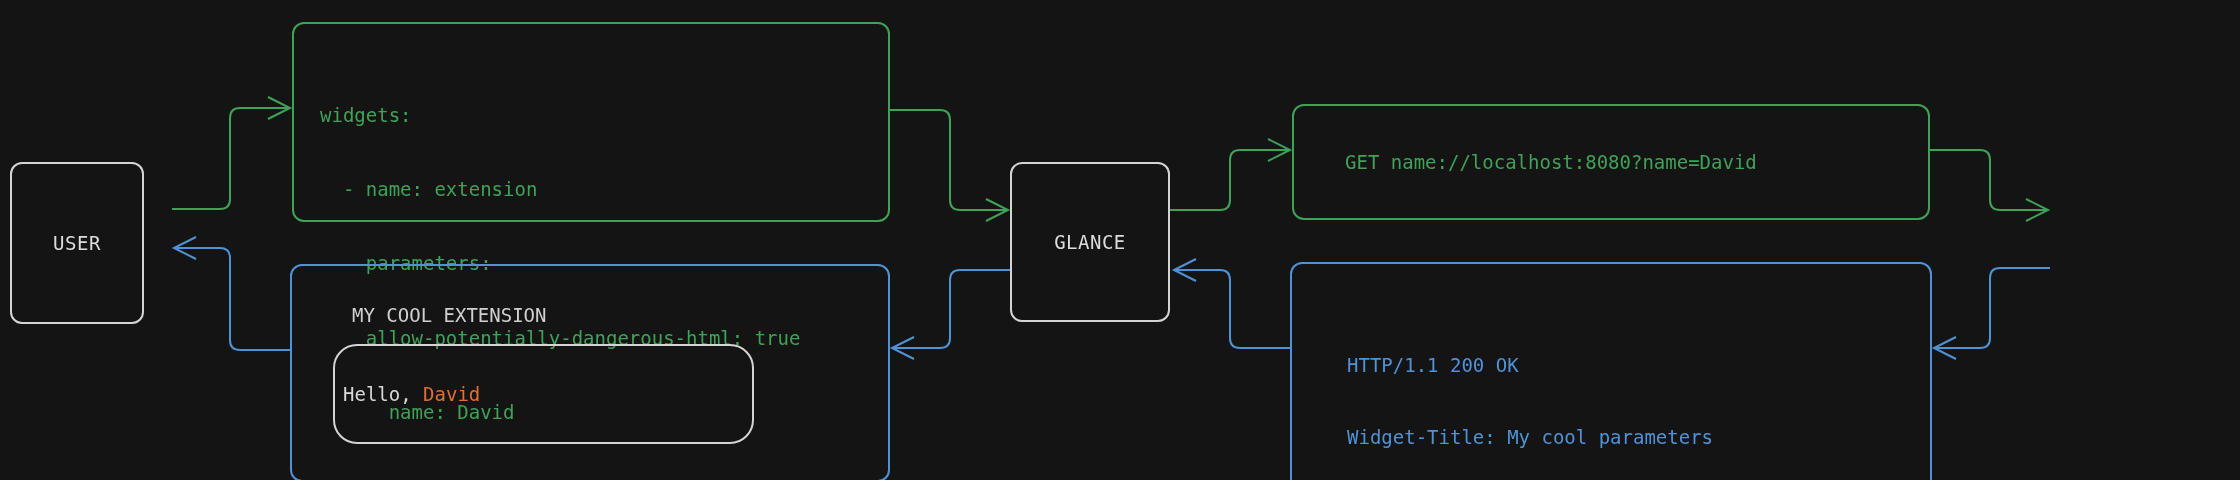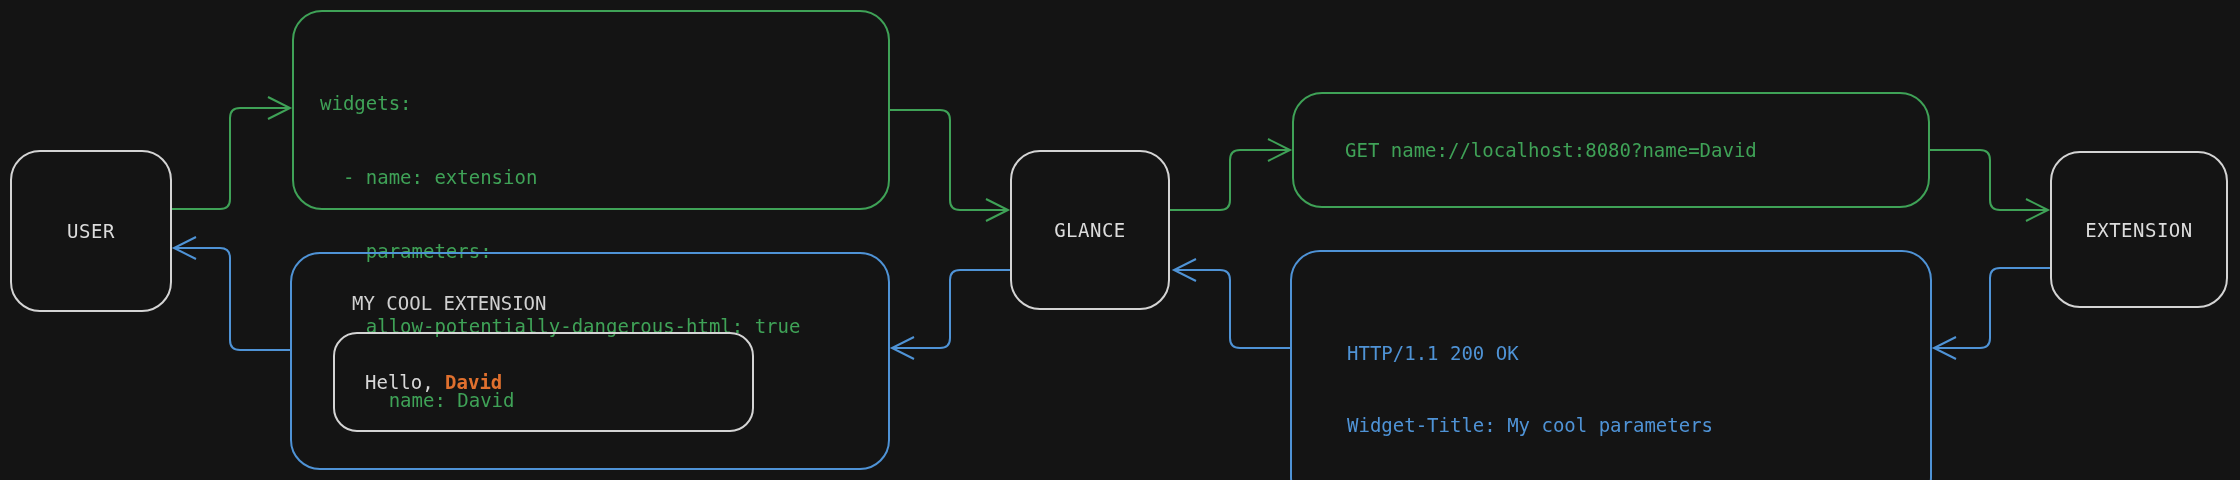--- a/index.html
+++ b/index.html
@@ -17,47 +17,47 @@
     overflow: hidden;
     font-family: "DejaVu Sans Mono", "Liberation Mono", monospace;
     color: var(--neutral);
   }
   .canvas { position: absolute; inset: 0; width: 2240px; height: 480px; }
   svg.wires { position: absolute; left: 0; top: 0; width: 2240px; height: 480px; }
   svg.wires path { fill: none; stroke-width: 2; }
   svg.wires .green { stroke: var(--request-flow); }
   svg.wires .blue  { stroke: var(--response-flow); }
 
-  .box { position: absolute; border: 2px solid var(--neutral); border-radius: 30px; background: transparent; }
+  .box { position: absolute; border: 2px solid var(--neutral); border-radius: 12px; background: transparent; margin-top: 12px; }
   .node { display: flex; align-items: center; justify-content: center; font-size: 19px; letter-spacing: 0.5px; color: #DCDCDC; }
   .green-border { border-color: var(--request-flow); }
   .blue-border  { border-color: var(--response-flow); }
 
   .code-block { position: absolute; white-space: pre; font-size: 19px; }
   .code-block.green { color: var(--request-flow); }
   .code-block.blue  { color: var(--response-flow); }
   .config-lines  { left: 26px; top: 29px; line-height: 24.8px; }
   .config-lines div { min-height: 24.8px; }
   .response-lines { left: 55px; top: 41px; line-height: 24px; }
   .response-lines div { min-height: 24px; }
 
   .request-text { position: absolute; left: 51px; top: 0; height: 112px; display: flex; align-items: center; font-size: 19px; color: var(--request-flow); white-space: pre; }
 
   .widget-title { position: absolute; left: 60px; top: 38px; font-size: 19px; color: #D0D0D0; white-space: pre; }
   .greeting-box {
     position: absolute; left: 41px; top: 78px; width: 421px; height: 100px;
     border: 2px solid var(--neutral); border-radius: 24px;
-    display: flex; align-items: center; padding-left: 30px;
+    display: flex; align-items: center; padding-left: 8px;
     font-size: 19px; white-space: pre;
   }
   .greeting-prefix { color: #D8D8D8; }
-  .greeting-name { color: var(--accent-name); font-weight: bold; }
+  .greeting-name { color: var(--accent-name); font-weight: normal; }
 
   
-  #user-node      { left: 10px;   top: 150px; width: 162px; height: 162px; }
+  #user-node      { left: 10px;   top: 150px; width: 134px; height: 162px; }
   #config-box     { left: 292px;  top: 10px;  width: 598px; height: 200px; }
   #widget-box     { left: 290px;  top: 252px; width: 600px; height: 218px; text-align: center; }
   #glance-node    { left: 1010px; top: 150px; width: 160px; height: 160px; }
   #request-box    { left: 1292px; top: 92px;  width: 638px; height: 116px; }
   #response-box   { left: 1290px; top: 250px; width: 642px; height: 257px; }
   #extension-node { left: 2050px; top: 151px; width: 178px; height: 157px; }
 </style>
 </head>
 <body>
 
@@ -101,23 +101,20 @@
   </svg>
 
   <div class="box node" id="user-node">
     <span>USER</span>
   </div>
 
   <div class="box node" id="glance-node">
     <span>GLANCE</span>
   </div>
 
-  <div class="box node" id="extension-node">
-    <span>EXTENSION</span>
-  </div>
 
   <div class="box green-border" id="config-box">
     <div class="code-block green config-lines">
       <div>widgets:</div>
       <div>  - name: extension</div>
       <div>    parameters:</div>
       <div>    allow-potentially-dangerous-html: true</div>
       <div>      name: David</div>
     </div>
   </div>

